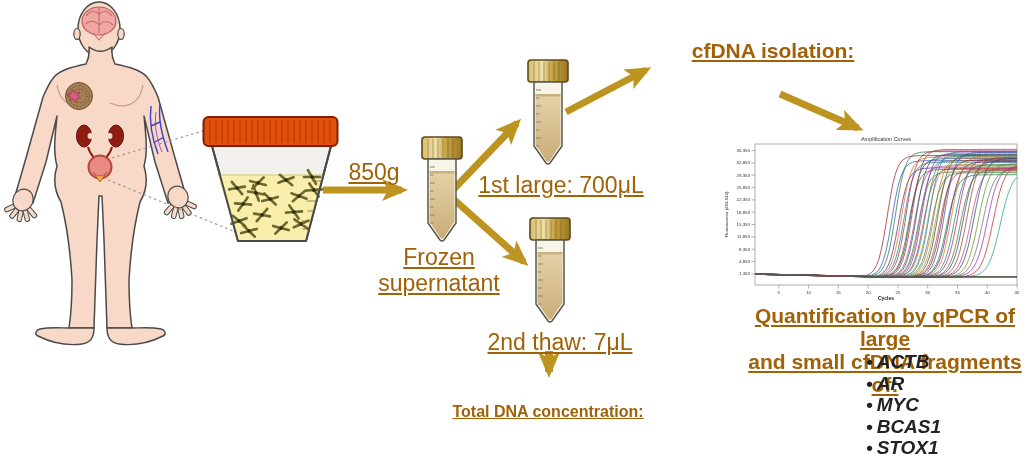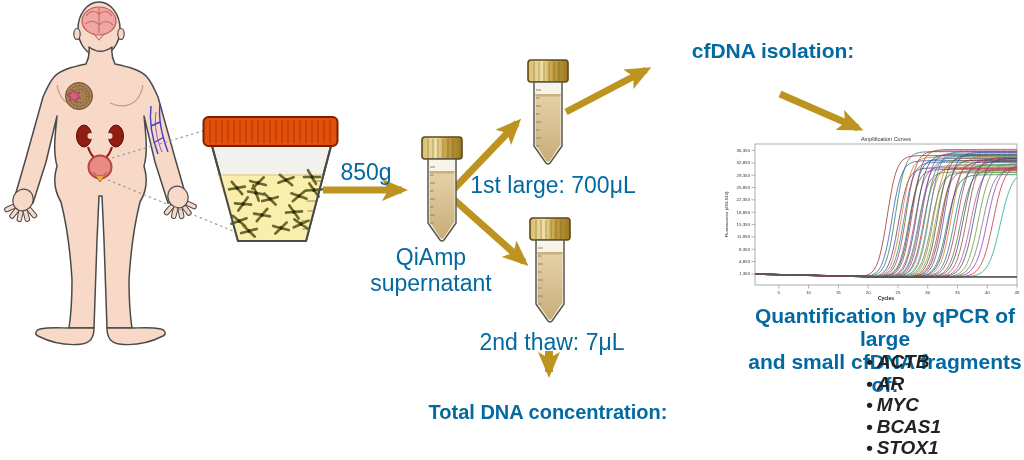--- a/index.html
+++ b/index.html
@@ -1,21 +1,21 @@
 <!DOCTYPE html>
 <html><head>
 <meta charset="utf-8">
 <style>
   html,body{margin:0;padding:0;background:#ffffff;}
   #canvas{position:relative;width:1024px;height:460px;background:#ffffff;overflow:hidden;
           font-family:"Liberation Sans",sans-serif;color:#222;}
-  .lbl{position:absolute;text-align:center;color:#0369a1;line-height:1.12;}
-  .reg{font-size:23px;font-weight:400;}
+  .lbl{position:absolute;text-align:center;color:#a16207;line-height:1.12;text-decoration:underline;}
+  .reg{font-size:23px;font-weight:400;margin-left:8px;}
   .bold{font-weight:700;font-size:21px;}
-  #label-totaldna{font-size:20px;}
+  #label-totaldna{font-size:16px;}
   #gene-list{position:absolute;left:866px;top:351px;margin:0;padding:0;list-style:none;
              font-weight:700;font-style:italic;font-size:19px;line-height:21.5px;text-align:left;}
   #gene-list li span{margin-right:4px;}
   svg{position:absolute;left:0;top:0;}
   #illustration{width:1024px;height:460px;}
   #qpcr-chart{left:718px;top:128px;width:306px;height:177px;}
 </style>
 </head>
 <body>
 <div id="canvas">
@@ -271,21 +271,21 @@
       <polyline points="755.0,274.2 757.4,274.3 759.8,274.3 762.1,274.4 764.5,274.5 766.9,274.5 769.3,274.6 771.7,274.6 774.1,274.7 776.4,274.7 778.8,274.8 781.2,274.8 783.6,274.9 786.0,274.9 788.3,275.0 790.7,275.0 793.1,275.1 795.5,275.1 797.9,275.2 800.3,275.3 802.6,275.3 805.0,275.4 807.4,275.4 809.8,275.5 812.2,275.5 814.5,275.6 816.9,275.6 819.3,275.7 821.7,275.7 824.1,275.8 826.5,275.8 828.8,275.9 831.2,276.0 833.6,276.0 836.0,276.1 838.4,276.1 840.7,276.2 843.1,276.2 845.5,276.3 847.9,276.3 850.3,276.4 852.7,276.4 855.0,276.5 857.4,276.5 859.8,276.6 862.2,276.6 864.6,276.7 866.9,276.8 869.3,276.8 871.7,276.9 874.1,276.9 876.5,277.0 878.9,277.0 881.2,277.1 883.6,277.1 886.0,277.1 888.4,277.1 890.8,277.1 893.1,277.1 895.5,277.1 897.9,277.1 900.3,277.1 902.7,277.1 905.1,277.1 907.4,277.1 909.8,277.1 912.2,277.1 914.6,277.1 917.0,277.1 919.3,277.1 921.7,277.1 924.1,277.1 926.5,277.1 928.9,277.1 931.3,277.1 933.6,277.1 936.0,277.1 938.4,277.1 940.8,277.1 943.2,277.1 945.5,277.1 947.9,277.1 950.3,277.0 952.7,277.0 955.1,276.9 957.5,276.8 959.8,276.7 962.2,276.5 964.6,276.2 967.0,275.8 969.4,275.2 971.7,274.3 974.1,272.9 976.5,270.9 978.9,268.0 981.3,264.0 983.7,258.6 986.0,251.4 988.4,242.4 990.8,232.0 993.2,220.7 995.6,209.4 997.9,199.0 1000.3,190.0 1002.7,182.8 1005.1,177.4 1007.5,173.4 1009.9,170.5 1012.2,168.5 1014.6,167.1 1017.0,166.2 " fill="none" stroke="#c42828" stroke-width="0.8" opacity="0.92"></polyline>
       <polyline points="755.0,274.1 757.4,274.1 759.8,274.2 762.1,274.2 764.5,274.3 766.9,274.3 769.3,274.4 771.7,274.4 774.1,274.5 776.4,274.5 778.8,274.6 781.2,274.6 783.6,274.7 786.0,274.8 788.3,274.8 790.7,274.9 793.1,274.9 795.5,275.0 797.9,275.0 800.3,275.1 802.6,275.1 805.0,275.2 807.4,275.2 809.8,275.3 812.2,275.3 814.5,275.4 816.9,275.4 819.3,275.5 821.7,275.6 824.1,275.6 826.5,275.7 828.8,275.7 831.2,275.8 833.6,275.8 836.0,275.9 838.4,275.9 840.7,276.0 843.1,276.0 845.5,276.1 847.9,276.1 850.3,276.2 852.7,276.3 855.0,276.3 857.4,276.4 859.8,276.4 862.2,276.5 864.6,276.5 866.9,276.6 869.3,276.6 871.7,276.7 874.1,276.7 876.5,276.8 878.9,276.8 881.2,276.9 883.6,276.9 886.0,276.9 888.4,276.9 890.8,276.9 893.1,276.9 895.5,276.9 897.9,276.9 900.3,276.9 902.7,276.9 905.1,276.9 907.4,276.9 909.8,276.9 912.2,276.9 914.6,276.9 917.0,276.9 919.3,276.9 921.7,276.9 924.1,276.9 926.5,276.9 928.9,276.9 931.3,276.9 933.6,276.9 936.0,276.9 938.4,276.9 940.8,276.9 943.2,276.9 945.5,276.9 947.9,276.9 950.3,276.9 952.7,276.9 955.1,276.9 957.5,276.8 959.8,276.8 962.2,276.7 964.6,276.7 967.0,276.5 969.4,276.3 971.7,276.1 974.1,275.6 976.5,275.0 978.9,274.1 981.3,272.8 983.7,270.9 986.0,268.1 988.4,264.3 990.8,259.2 993.2,252.4 995.6,244.1 997.9,234.5 1000.3,224.0 1002.7,213.6 1005.1,203.9 1007.5,195.6 1009.9,188.9 1012.2,183.8 1014.6,180.0 1017.0,177.2 " fill="none" stroke="#1f9e8a" stroke-width="0.8" opacity="0.92"></polyline>
       <polyline points="755.0,274.2 758.0,274.2 761.0,274.3 763.9,274.4 766.9,274.4 769.9,274.5 772.9,274.6 775.8,274.6 778.8,274.7 781.8,274.8 784.8,274.8 787.8,274.9 790.7,275.0 793.7,275.0 796.7,275.1 799.7,275.2 802.6,275.2 805.6,275.3 808.6,275.4 811.6,275.4 814.5,275.5 817.5,275.6 820.5,275.6 823.5,275.7 826.5,275.8 829.4,275.8 832.4,275.9 835.4,276.0 838.4,276.0 841.3,276.1 844.3,276.2 847.3,276.2 850.3,276.3 853.3,276.4 856.2,276.4 859.2,276.5 862.2,276.6 865.2,276.6 868.1,276.7 871.1,276.8 874.1,276.9 877.1,276.9 880.0,277.0 883.0,277.0 886.0,277.0 889.0,277.0 892.0,277.0 894.9,277.0 897.9,277.0 900.9,277.0 903.9,277.0 906.8,277.0 909.8,277.0 912.8,277.0 915.8,277.0 918.8,277.0 921.7,277.0 924.7,277.0 927.7,277.0 930.7,277.0 933.6,277.0 936.6,277.0 939.6,277.0 942.6,277.0 945.5,277.0 948.5,277.0 951.5,277.0 954.5,277.0 957.5,277.0 960.4,277.0 963.4,277.0 966.4,277.0 969.4,277.0 972.3,277.0 975.3,277.0 978.3,277.0 981.3,277.0 984.3,277.0 987.2,277.0 990.2,277.0 993.2,277.0 996.2,277.0 999.1,277.0 1002.1,277.0 1005.1,277.0 1008.1,277.0 1011.0,277.0 1014.0,277.0 1017.0,277.0 " fill="none" stroke="#b02020" stroke-width="1"></polyline>
       <polyline points="755.0,274.0 758.0,274.1 761.0,274.2 763.9,274.2 766.9,274.3 769.9,274.4 772.9,274.4 775.8,274.5 778.8,274.6 781.8,274.7 784.8,274.7 787.8,274.8 790.7,274.9 793.7,274.9 796.7,275.0 799.7,275.1 802.6,275.1 805.6,275.2 808.6,275.3 811.6,275.3 814.5,275.4 817.5,275.5 820.5,275.5 823.5,275.6 826.5,275.7 829.4,275.7 832.4,275.8 835.4,275.9 838.4,275.9 841.3,276.0 844.3,276.1 847.3,276.1 850.3,276.2 853.3,276.3 856.2,276.3 859.2,276.4 862.2,276.5 865.2,276.5 868.1,276.6 871.1,276.7 874.1,276.7 877.1,276.8 880.0,276.9 883.0,276.9 886.0,276.9 889.0,276.9 892.0,276.9 894.9,276.9 897.9,276.9 900.9,276.9 903.9,276.9 906.8,276.9 909.8,276.9 912.8,276.9 915.8,276.9 918.8,276.9 921.7,276.9 924.7,276.9 927.7,276.9 930.7,276.9 933.6,276.9 936.6,276.9 939.6,276.9 942.6,276.9 945.5,276.9 948.5,276.9 951.5,276.9 954.5,276.9 957.5,276.9 960.4,276.9 963.4,276.9 966.4,276.9 969.4,276.9 972.3,276.9 975.3,276.9 978.3,276.9 981.3,276.9 984.3,276.9 987.2,276.9 990.2,276.9 993.2,276.9 996.2,276.9 999.1,276.9 1002.1,276.9 1005.1,276.9 1008.1,276.9 1011.0,276.9 1014.0,276.9 1017.0,276.9 " fill="none" stroke="#7a3b8f" stroke-width="1"></polyline>
       <polyline points="755.0,273.9 758.0,274.0 761.0,274.0 763.9,274.1 766.9,274.2 769.9,274.2 772.9,274.3 775.8,274.4 778.8,274.4 781.8,274.5 784.8,274.6 787.8,274.6 790.7,274.7 793.7,274.8 796.7,274.8 799.7,274.9 802.6,275.0 805.6,275.0 808.6,275.1 811.6,275.2 814.5,275.2 817.5,275.3 820.5,275.4 823.5,275.4 826.5,275.5 829.4,275.6 832.4,275.6 835.4,275.7 838.4,275.8 841.3,275.8 844.3,275.9 847.3,276.0 850.3,276.1 853.3,276.1 856.2,276.2 859.2,276.3 862.2,276.3 865.2,276.4 868.1,276.5 871.1,276.5 874.1,276.6 877.1,276.7 880.0,276.7 883.0,276.8 886.0,276.8 889.0,276.8 892.0,276.8 894.9,276.8 897.9,276.8 900.9,276.8 903.9,276.8 906.8,276.8 909.8,276.8 912.8,276.8 915.8,276.8 918.8,276.8 921.7,276.8 924.7,276.8 927.7,276.8 930.7,276.8 933.6,276.8 936.6,276.8 939.6,276.8 942.6,276.8 945.5,276.8 948.5,276.8 951.5,276.8 954.5,276.8 957.5,276.8 960.4,276.8 963.4,276.8 966.4,276.8 969.4,276.8 972.3,276.8 975.3,276.8 978.3,276.8 981.3,276.8 984.3,276.8 987.2,276.8 990.2,276.8 993.2,276.8 996.2,276.8 999.1,276.8 1002.1,276.8 1005.1,276.8 1008.1,276.8 1011.0,276.8 1014.0,276.8 1017.0,276.8 " fill="none" stroke="#4a6741" stroke-width="1"></polyline>
     </svg>
 
 <div class="lbl reg" id="label-850g" style="left:316px;top:160px;width:100px;">850g</div>
 
 <div class="lbl reg" style="left:356px;top:245px;width:150px;">
-  <div>QiAmp</div>
+  <div>Frozen</div>
   <div>supernatant</div>
 </div>
 
 <div class="lbl reg" style="left:468px;top:173px;width:170px;">1st large: 700μL</div>
 <div class="lbl reg" style="left:467px;top:330px;width:170px;">2nd thaw: 7μL</div>
 
 <div class="lbl bold" style="left:628px;top:38px;width:290px;font-size:21px;line-height:25px;">
   <div>cfDNA isolation:</div>
 </div>
 

